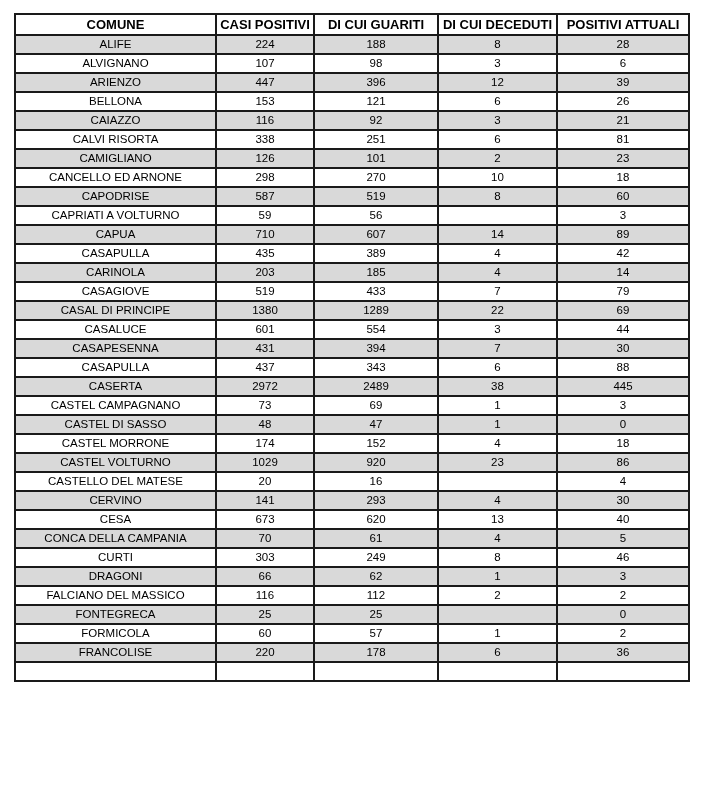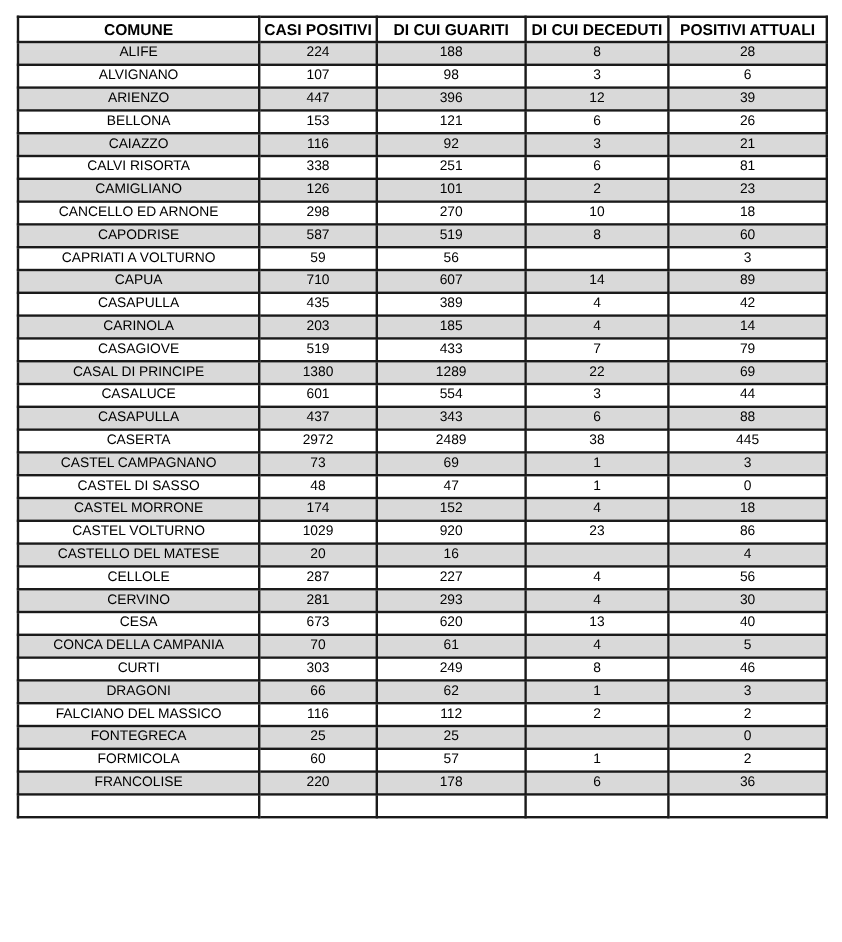--- a/index.html
+++ b/index.html
@@ -177,20 +177,27 @@
           <td>69</td>
         </tr>
         <tr>
           <td>CASALUCE</td>
           <td>601</td>
           <td>554</td>
           <td>3</td>
           <td>44</td>
         </tr>
         <tr>
+          <td>CASAPESENNA</td>
+          <td>431</td>
+          <td>394</td>
+          <td>7</td>
+          <td>30</td>
+        </tr>
+        <tr>
           <td>CASAPULLA</td>
           <td>437</td>
           <td>343</td>
           <td>6</td>
           <td>88</td>
         </tr>
         <tr>
           <td>CASERTA</td>
           <td>2972</td>
           <td>2489</td>
@@ -226,29 +233,22 @@
           <td>86</td>
         </tr>
         <tr>
           <td>CASTELLO DEL MATESE</td>
           <td>20</td>
           <td>16</td>
           <td></td>
           <td>4</td>
         </tr>
         <tr>
-          <td>CELLOLE</td>
-          <td>287</td>
-          <td>227</td>
-          <td>4</td>
-          <td>56</td>
-        </tr>
-        <tr>
           <td>CERVINO</td>
-          <td>281</td>
+          <td>141</td>
           <td>293</td>
           <td>4</td>
           <td>30</td>
         </tr>
         <tr>
           <td>CESA</td>
           <td>673</td>
           <td>620</td>
           <td>13</td>
           <td>40</td>

